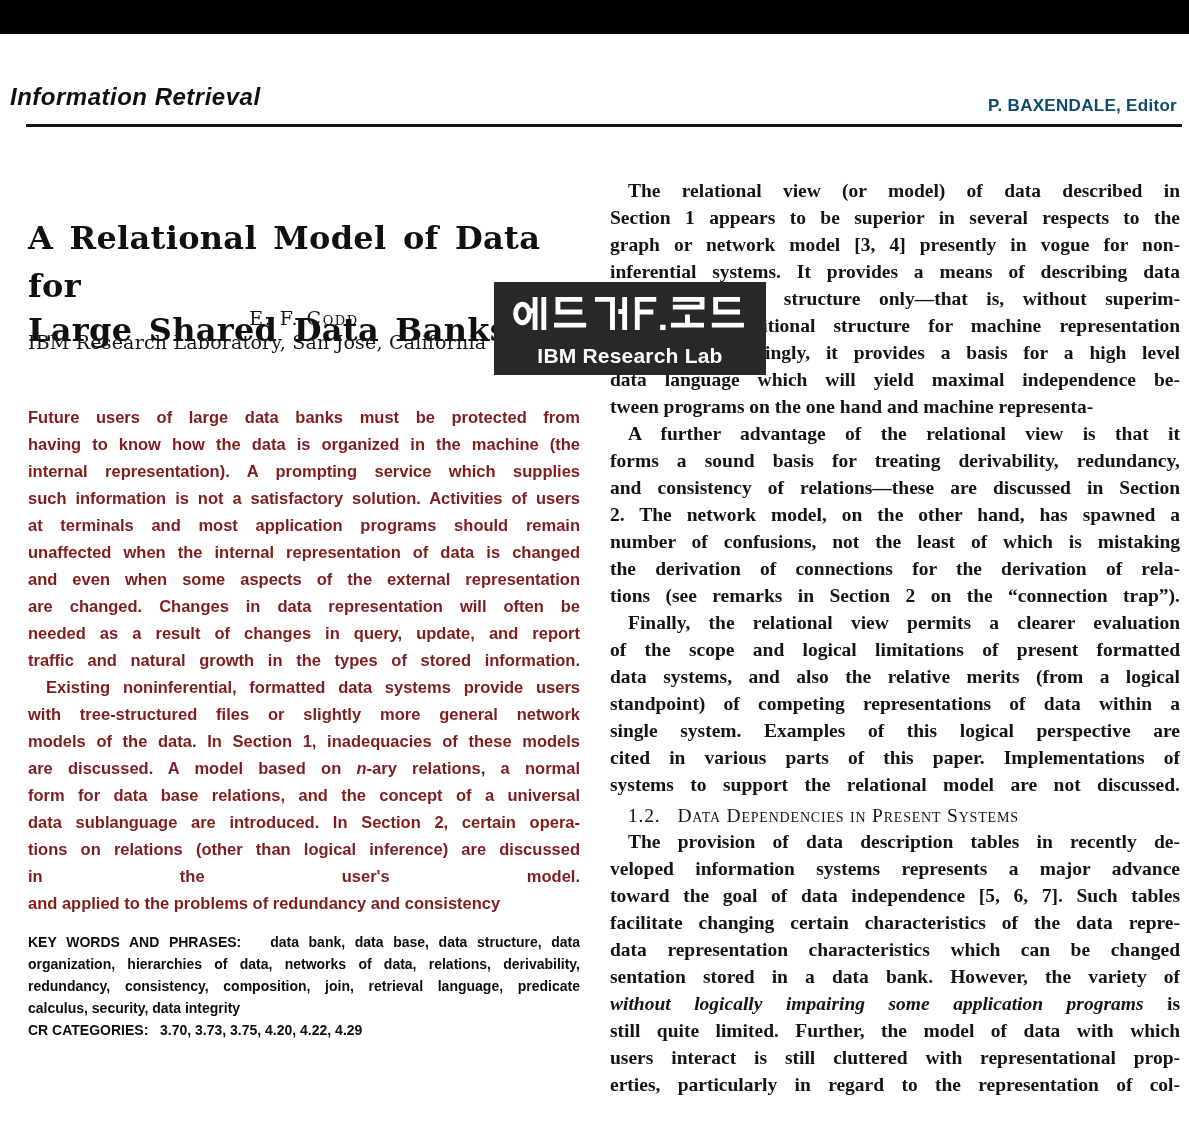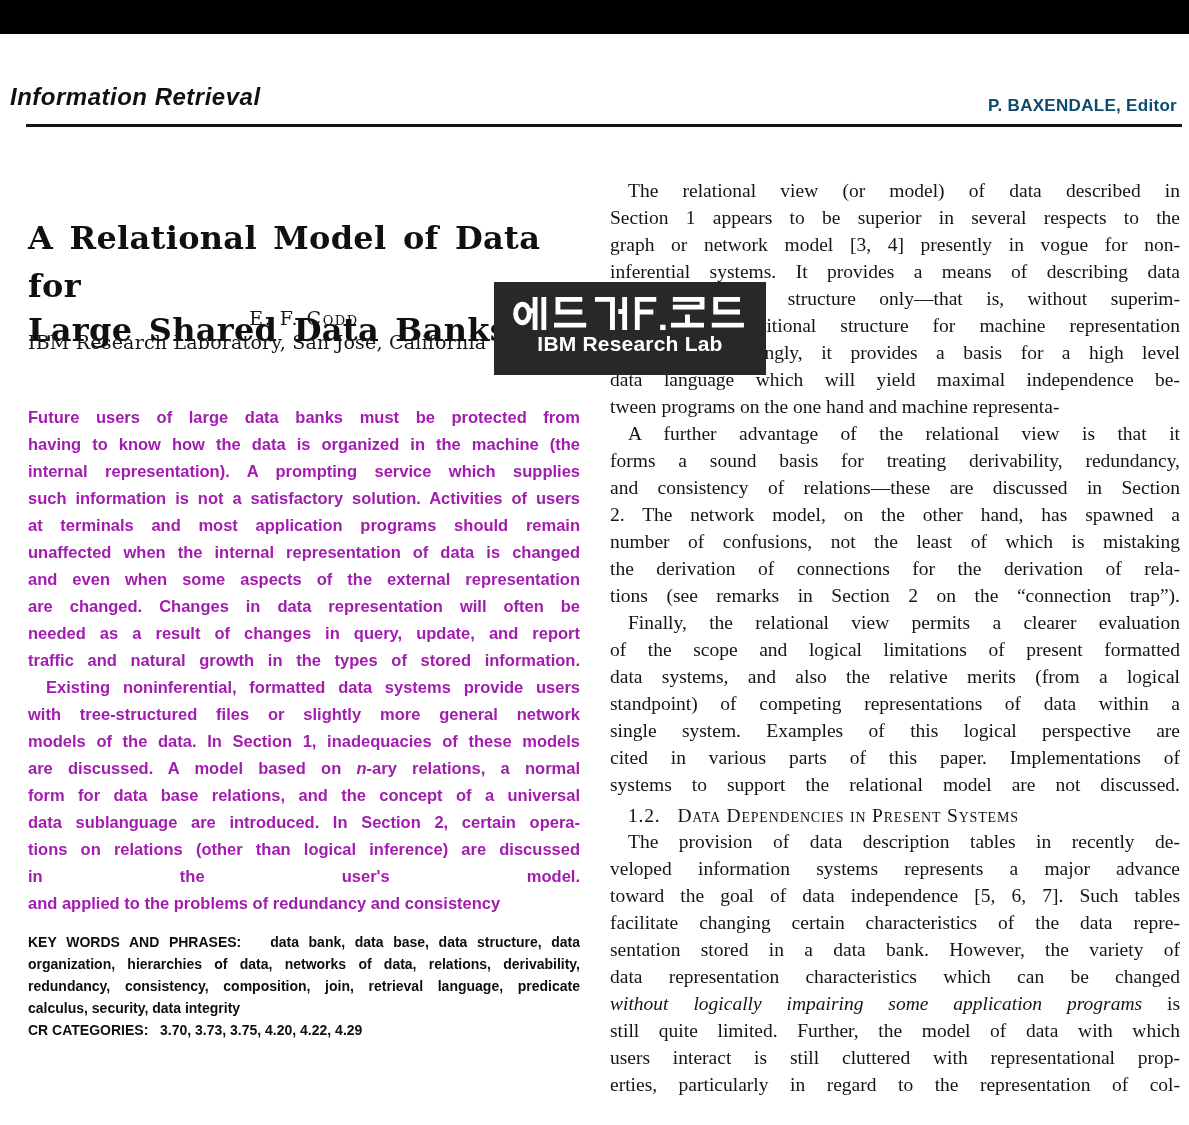--- a/index.html
+++ b/index.html
@@ -25,43 +25,43 @@
 
   .leftcol{left:28px;width:552px;}
   .title{top:170px;font-family:"DejaVu Serif",serif;font-weight:700;
     font-size:32px;line-height:48px;word-spacing:5px;letter-spacing:.3px;color:#101010;}
   .title .line{height:48px;text-align:left !important;text-align-last:left !important;margin-top:44px;}
   .author{top:307px;font-family:"DejaVu Serif",serif;font-size:19px;
     font-variant:small-caps;letter-spacing:1.5px;text-align:center;}
   .affil{top:331px;font-family:"DejaVu Serif",serif;font-size:19px;letter-spacing:.2px;}
 
   .abstract{top:408px;font-family:"Liberation Sans",sans-serif;font-weight:700;
-    font-size:16.5px;color:#a21caf;}
+    font-size:16.5px;color:#7f1d1d;}
   .abstract .line{height:27px;}
   .keywords{top:934px;font-family:"Liberation Sans",sans-serif;font-weight:700;
     font-size:14px;color:#0d0d0d;}
   .keywords .line{height:22px;}
 
   .rightcol{left:610px;top:180px;width:570px;font-size:19.5px;color:#141414;}
-  .rightcol .line{height:27px;}
+  .rightcol .line{height:27px;font-weight:bold;}
   .para .line{text-align:justify;text-align-last:justify;overflow:hidden;}
   .para.indent .line:first-child{text-indent:18px;}
   .para.endshort .line:last-child{text-align-last:left;}
   .sect-head{
     height:26px;padding-top:4px;text-indent:18px;
     font-variant:small-caps;letter-spacing:.8px;font-size:19.5px;
   }
 
   .overlay{
     left:494px;top:282px;width:272px;height:93px;
     background:#27282a;z-index:5;text-align:center;
   }
   .overlay svg{display:block;margin:13px auto 0;}
   .overlay-sub{
-    margin-top:0;color:#ffffff;
+    margin-top:12px;color:#ffffff;
     font-family:"Liberation Sans",sans-serif;font-weight:700;font-size:21px;letter-spacing:.2px;
   }
   .sr{position:absolute;width:1px;height:1px;overflow:hidden;clip-path:inset(50%);white-space:nowrap;}
   .kstroke{stroke:#fff;stroke-width:5;fill:none;stroke-linecap:butt;}
 </style>
 </head>
 <body>
 
 <div class="abs topbar"></div>
 
@@ -143,22 +143,22 @@
       <div class="line">single system. Examples of this logical perspective are</div>
       <div class="line">cited in various parts of this paper. Implementations of</div>
       <div class="line">systems to support the relational model are not discussed.</div>
     </div>
   <div class="sect-head">1.2.&nbsp;&nbsp;&nbsp;Data Dependencies in Present Systems</div>
   <div class="para indent">
       <div class="line">The provision of data description tables in recently de-</div>
       <div class="line">veloped information systems represents a major advance</div>
       <div class="line">toward the goal of data independence [5, 6, 7]. Such tables</div>
       <div class="line">facilitate changing certain characteristics of the data repre-</div>
+      <div class="line">data representation characteristics which can be changed</div>
       <div class="line">sentation stored in a data bank. However, the variety of</div>
-      <div class="line">data representation characteristics which can be changed</div>
       <div class="line"><i>without logically impairing some application programs</i> is</div>
       <div class="line">still quite limited. Further, the model of data with which</div>
       <div class="line">users interact is still cluttered with representational prop-</div>
       <div class="line">erties, particularly in regard to the representation of col-</div>
     </div>
 </div>
 
 <div class="abs overlay">
   <span class="sr">에드거 F. 코드</span>
   <svg width="236" height="37" viewBox="0 0 240 38" aria-hidden="true">

